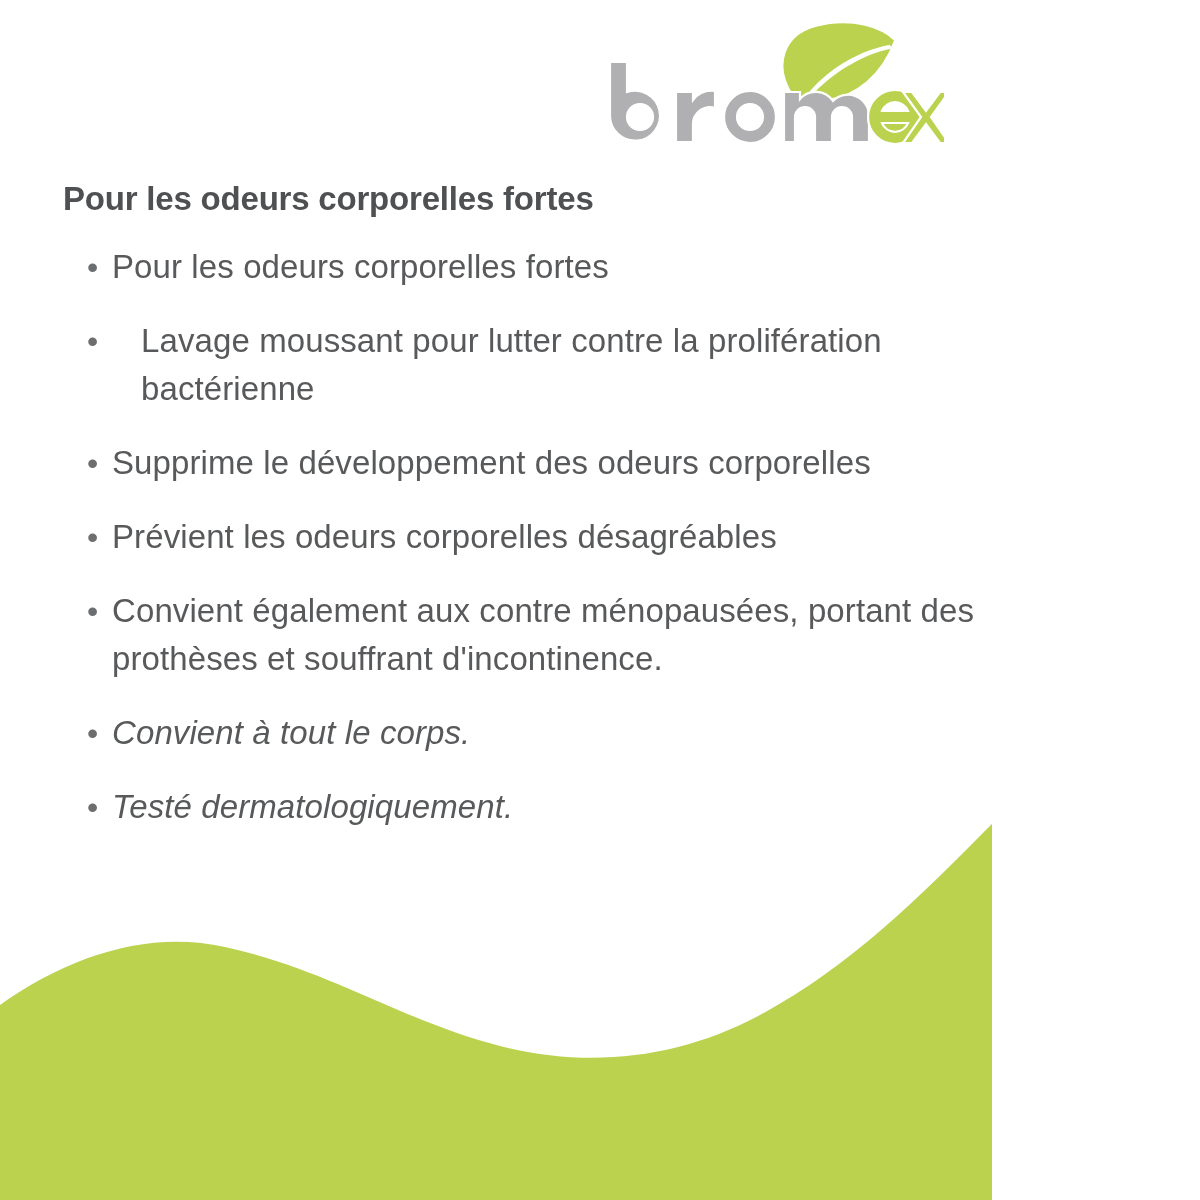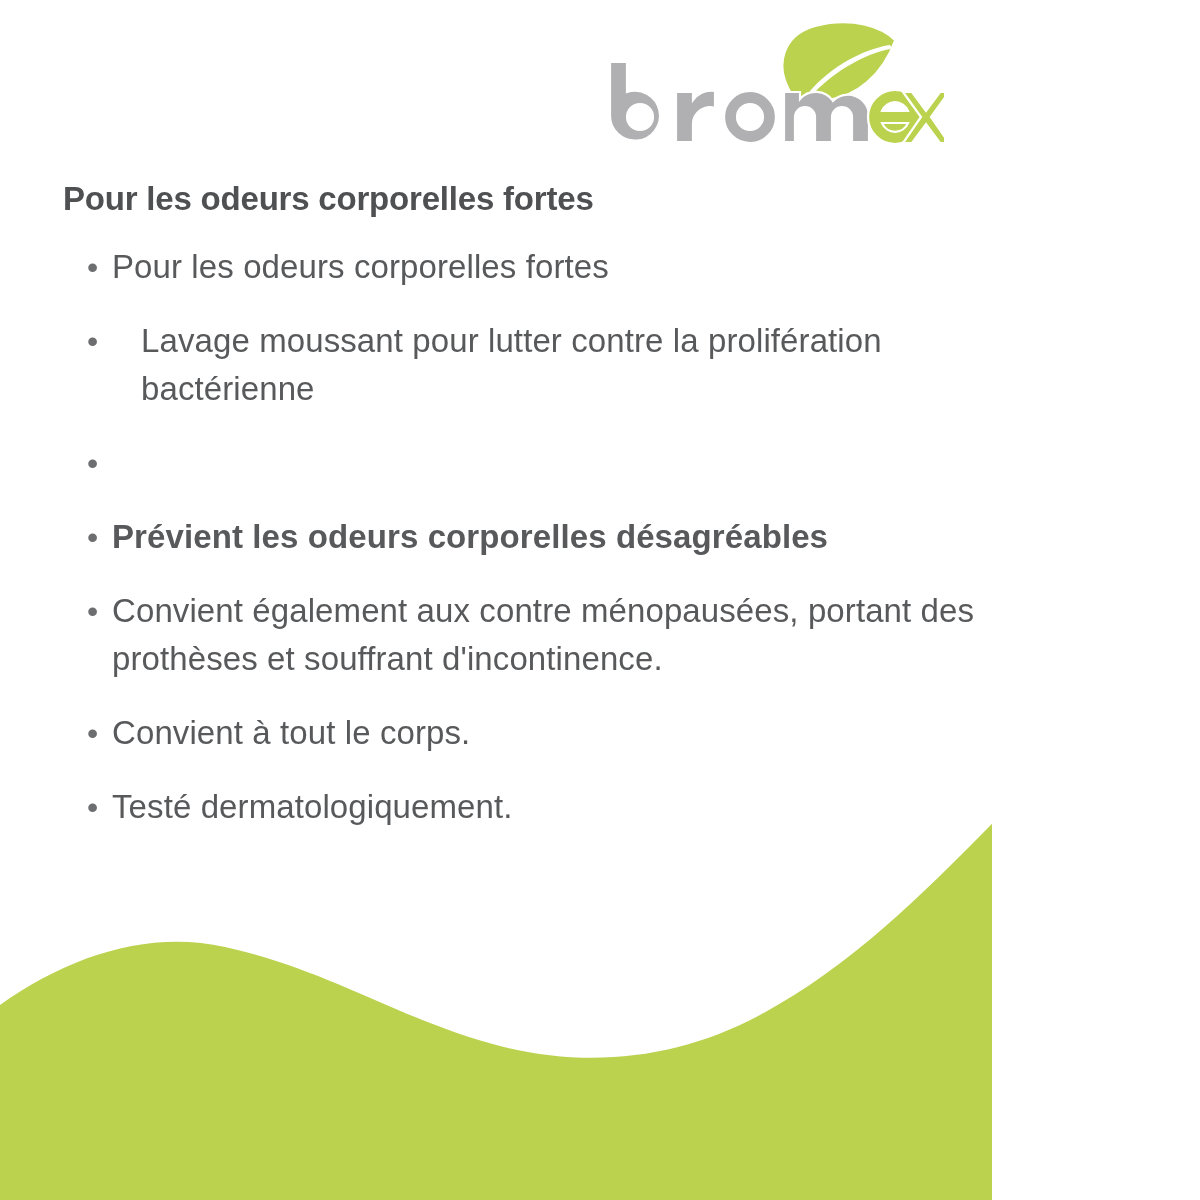--- a/index.html
+++ b/index.html
@@ -92,23 +92,23 @@
     flex: 1 1 auto;
     font-size: 33px;
     line-height: 48px;
     color: #58595b;
     font-weight: 300;
     letter-spacing: 0.1px;
   }
   .item-text.w1 { max-width: 760px; }
   .item-text.w2 { max-width: 770px; margin-left: 29px; }
   .item-text.w3 { max-width: 815px; }
-  .item-text.w4 { max-width: 1000px; font-weight: bold; }
+  .item-text.w4 { max-width: 1000px; }
   .item-text.w5 { max-width: 990px; }
-  .item-text.w6 { max-width: 1000px; }
+  .item-text.w6 { max-width: 1000px; font-style: italic; }
 </style>
 </head>
 <body>
 
 <div id="slide">
 
   <svg id="bottom-decoration" viewBox="0 0 1200 1200" xmlns="http://www.w3.org/2000/svg">
 
     <path fill="#acacae" d="M1200,955
              C1160,1000 1110,1080 1060,1200
@@ -177,20 +177,21 @@
         <span class="item-text w1">Pour les odeurs corporelles fortes</span>
       </li>
 
       <li class="list-item">
         <span class="bullet-dot">•</span>
         <span class="item-text w2">Lavage moussant pour lutter contre la prolifération bactérienne</span>
       </li>
 
       <li class="list-item">
         <span class="bullet-dot">•</span>
+        <span class="item-text w3">Supprime le développement des odeurs corporelles</span>
       </li>
 
       <li class="list-item">
         <span class="bullet-dot">•</span>
         <span class="item-text w4">Prévient les odeurs corporelles désagréables</span>
       </li>
 
       <li class="list-item">
         <span class="bullet-dot">•</span>
         <span class="item-text w5">Convient également aux contre ménopausées, portant des prothèses et souffrant d'incontinence.</span>

